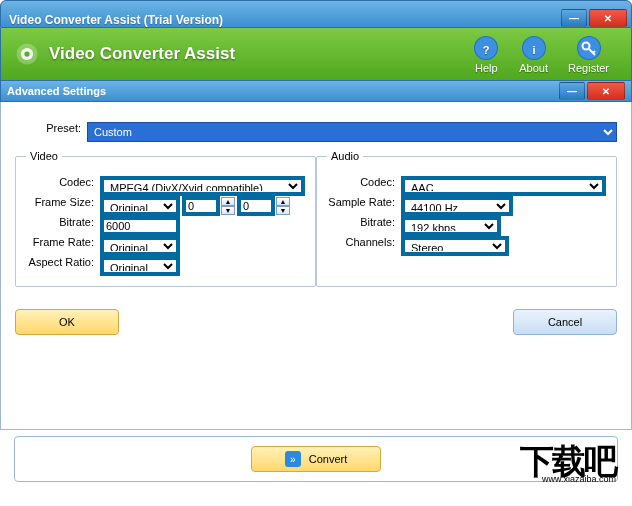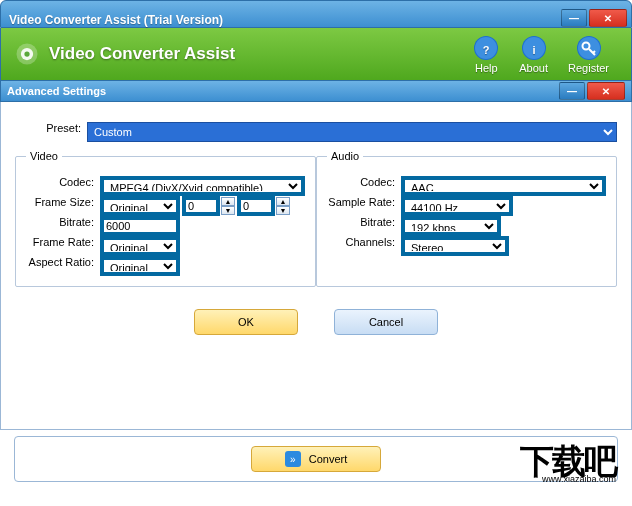--- a/index.html
+++ b/index.html
@@ -24,21 +24,21 @@
 select,input[type=text]{border:4px solid #0369a1;height:20px;padding:1px 2px;background:#fff;font-size:11px}
 select.hl{background:#2a6fd6;color:#fff;border:1px solid #1a4fa0}
 .cols{display:flex;margin-top:8px}
 fieldset{border:1px solid #b8c8dc;border-radius:2px;padding:14px 10px 10px;position:relative;flex:1}
 legend{padding:0 4px;color:#000;font-size:11px}
 fieldset .row .label{width:74px}
 .spin{display:flex;align-items:center;margin-left:2px}
 .spin input{width:38px}
 .spinbtns{display:flex;flex-direction:column;margin-left:1px}
 .spinbtns div{width:14px;height:9px;border:1px solid #7a9ec6;background:linear-gradient(#fff,#dce6f1);font-size:7px;line-height:7px;text-align:center;cursor:pointer}
-.btns{display:flex;justify-content:center;gap:36px;margin-top:22px}
+.btns{display:flex;justify-content:space-between;gap:36px;margin-top:22px}
 .btn{min-width:104px;height:26px;border-radius:4px;display:flex;align-items:center;justify-content:center;font-size:11px;cursor:pointer}
 .btn.ok{background:linear-gradient(#fff1b8,#ffd86b);border:1px solid #d6a83a}
 .btn.cancel{background:linear-gradient(#eaf3fd,#c8ddf4);border:1px solid #8fb2d8}
 .bottomstrip{border:1px solid #9bb7d6;border-radius:4px;margin:6px 14px 0;height:46px;display:flex;align-items:center;justify-content:center;background:#fff}
 .convbtn{min-width:130px;height:26px;border-radius:4px;background:linear-gradient(#fff1b8,#ffd86b);border:1px solid #d6a83a;display:flex;align-items:center;justify-content:center;gap:8px;cursor:pointer}
 .convbtn .ico{width:16px;height:16px;background:#2b8ae0;border-radius:3px;display:flex;align-items:center;justify-content:center;color:#fff;font-size:10px}
 .watermark{position:absolute;right:16px;bottom:0;width:150px;height:60px;pointer-events:none}
 .watermark .big{font-size:34px;font-weight:900;color:#000;letter-spacing:-2px;line-height:30px;text-align:right}
 .watermark .url{font-size:9px;color:#000;text-align:right;margin-top:-2px}
 </style>

